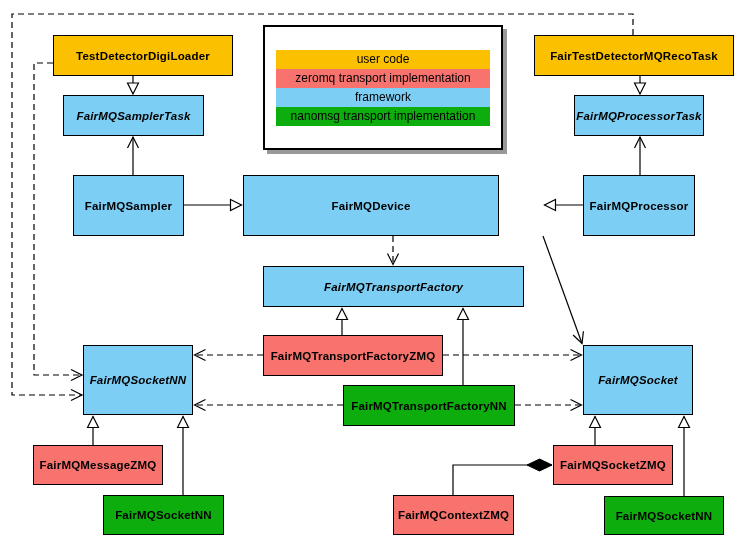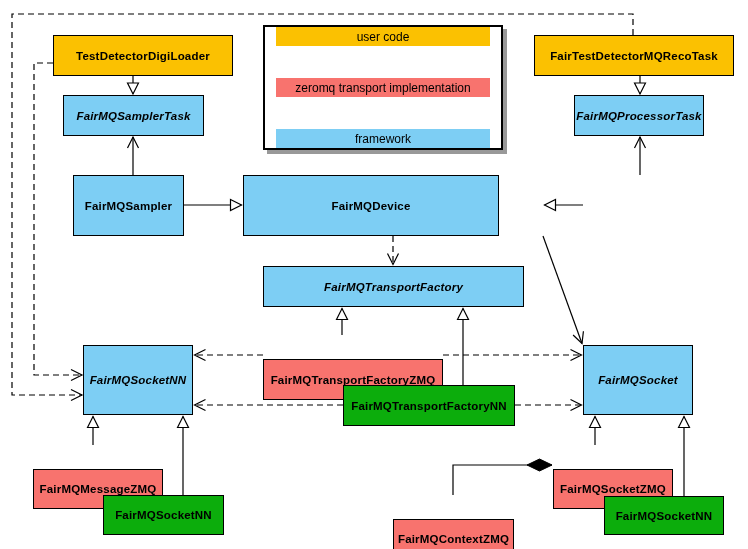--- a/index.html
+++ b/index.html
@@ -18,28 +18,28 @@
     display:flex;align-items:center;justify-content:center;
     border:1.4px solid #000;
     box-sizing:border-box;
     font-size:11.5px;font-weight:bold;color:#000;
     letter-spacing:.2px;
     text-align:center;white-space:nowrap;
   }
   .node.abstract{font-style:italic;}
   .node.c-user{background:#FBC101;}
   .node.c-framework{background:#7DCEF4;}
-  .node.c-zmq{background:#F8736E;margin-top:24px;}
+  .node.c-zmq{background:#F8736E;}
   .node.c-nn{background:#0CAD0C;}
   .legend{
     position:absolute;z-index:2;
     left:263px;top:25px;width:240px;height:125px;
     background:#fff;border:2px solid #000;box-sizing:border-box;
     box-shadow:4px 4px 0 #999;
-    display:flex;flex-direction:column;justify-content:space-between;
+    display:flex;flex-direction:column;justify-content:center;
     padding:0 11px;
   }
   .legend-item{
     height:19px;
     display:flex;align-items:center;justify-content:center;
     font-size:12px;color:#000;white-space:nowrap;
   }
 </style>
 </head>
 <body>
@@ -95,20 +95,21 @@
   <div class="node c-user" style="left:534px;top:35px;width:200px;height:41px">FairTestDetectorMQRecoTask</div>
 
   <div class="node c-framework abstract" style="left:63px;top:95px;width:141px;height:41px">FairMQSamplerTask</div>
 
   <div class="node c-framework abstract" style="left:574px;top:95px;width:130px;height:41px">FairMQProcessorTask</div>
 
   <div class="node c-framework" style="left:73px;top:175px;width:111px;height:61px">FairMQSampler</div>
 
   <div class="node c-framework" style="left:243px;top:175px;width:256px;height:61px">FairMQDevice</div>
 
+  <div class="node c-framework" style="left:583px;top:175px;width:112px;height:61px">FairMQProcessor</div>
 
   <div class="node c-framework abstract" style="left:263px;top:266px;width:261px;height:41px">FairMQTransportFactory</div>
 
   <div class="node c-zmq" style="left:263px;top:335px;width:180px;height:41px">FairMQTransportFactoryZMQ</div>
 
   <div class="node c-nn" style="left:343px;top:385px;width:172px;height:41px">FairMQTransportFactoryNN</div>
 
   <div class="node c-framework abstract" style="left:83px;top:345px;width:110px;height:70px">FairMQSocketNN</div>
 
   <div class="node c-framework abstract" style="left:583px;top:345px;width:110px;height:70px">FairMQSocket</div>
@@ -120,15 +121,16 @@
   <div class="node c-zmq" style="left:553px;top:445px;width:120px;height:40px">FairMQSocketZMQ</div>
 
   <div class="node c-zmq" style="left:393px;top:495px;width:121px;height:40px">FairMQContextZMQ</div>
 
   <div class="node c-nn" style="left:604px;top:496px;width:120px;height:39px">FairMQSocketNN</div>
 
   <div class="legend">
     <div class="legend-item" style="background:#FBC101">user code</div>
     <div class="legend-item" style="background:#F8736E">zeromq transport implementation</div>
     <div class="legend-item" style="background:#7DCEF4">framework</div>
+    <div class="legend-item" style="background:#0CAD0C">nanomsg transport implementation</div>
   </div>
 
 </div>
 
 </body></html>

